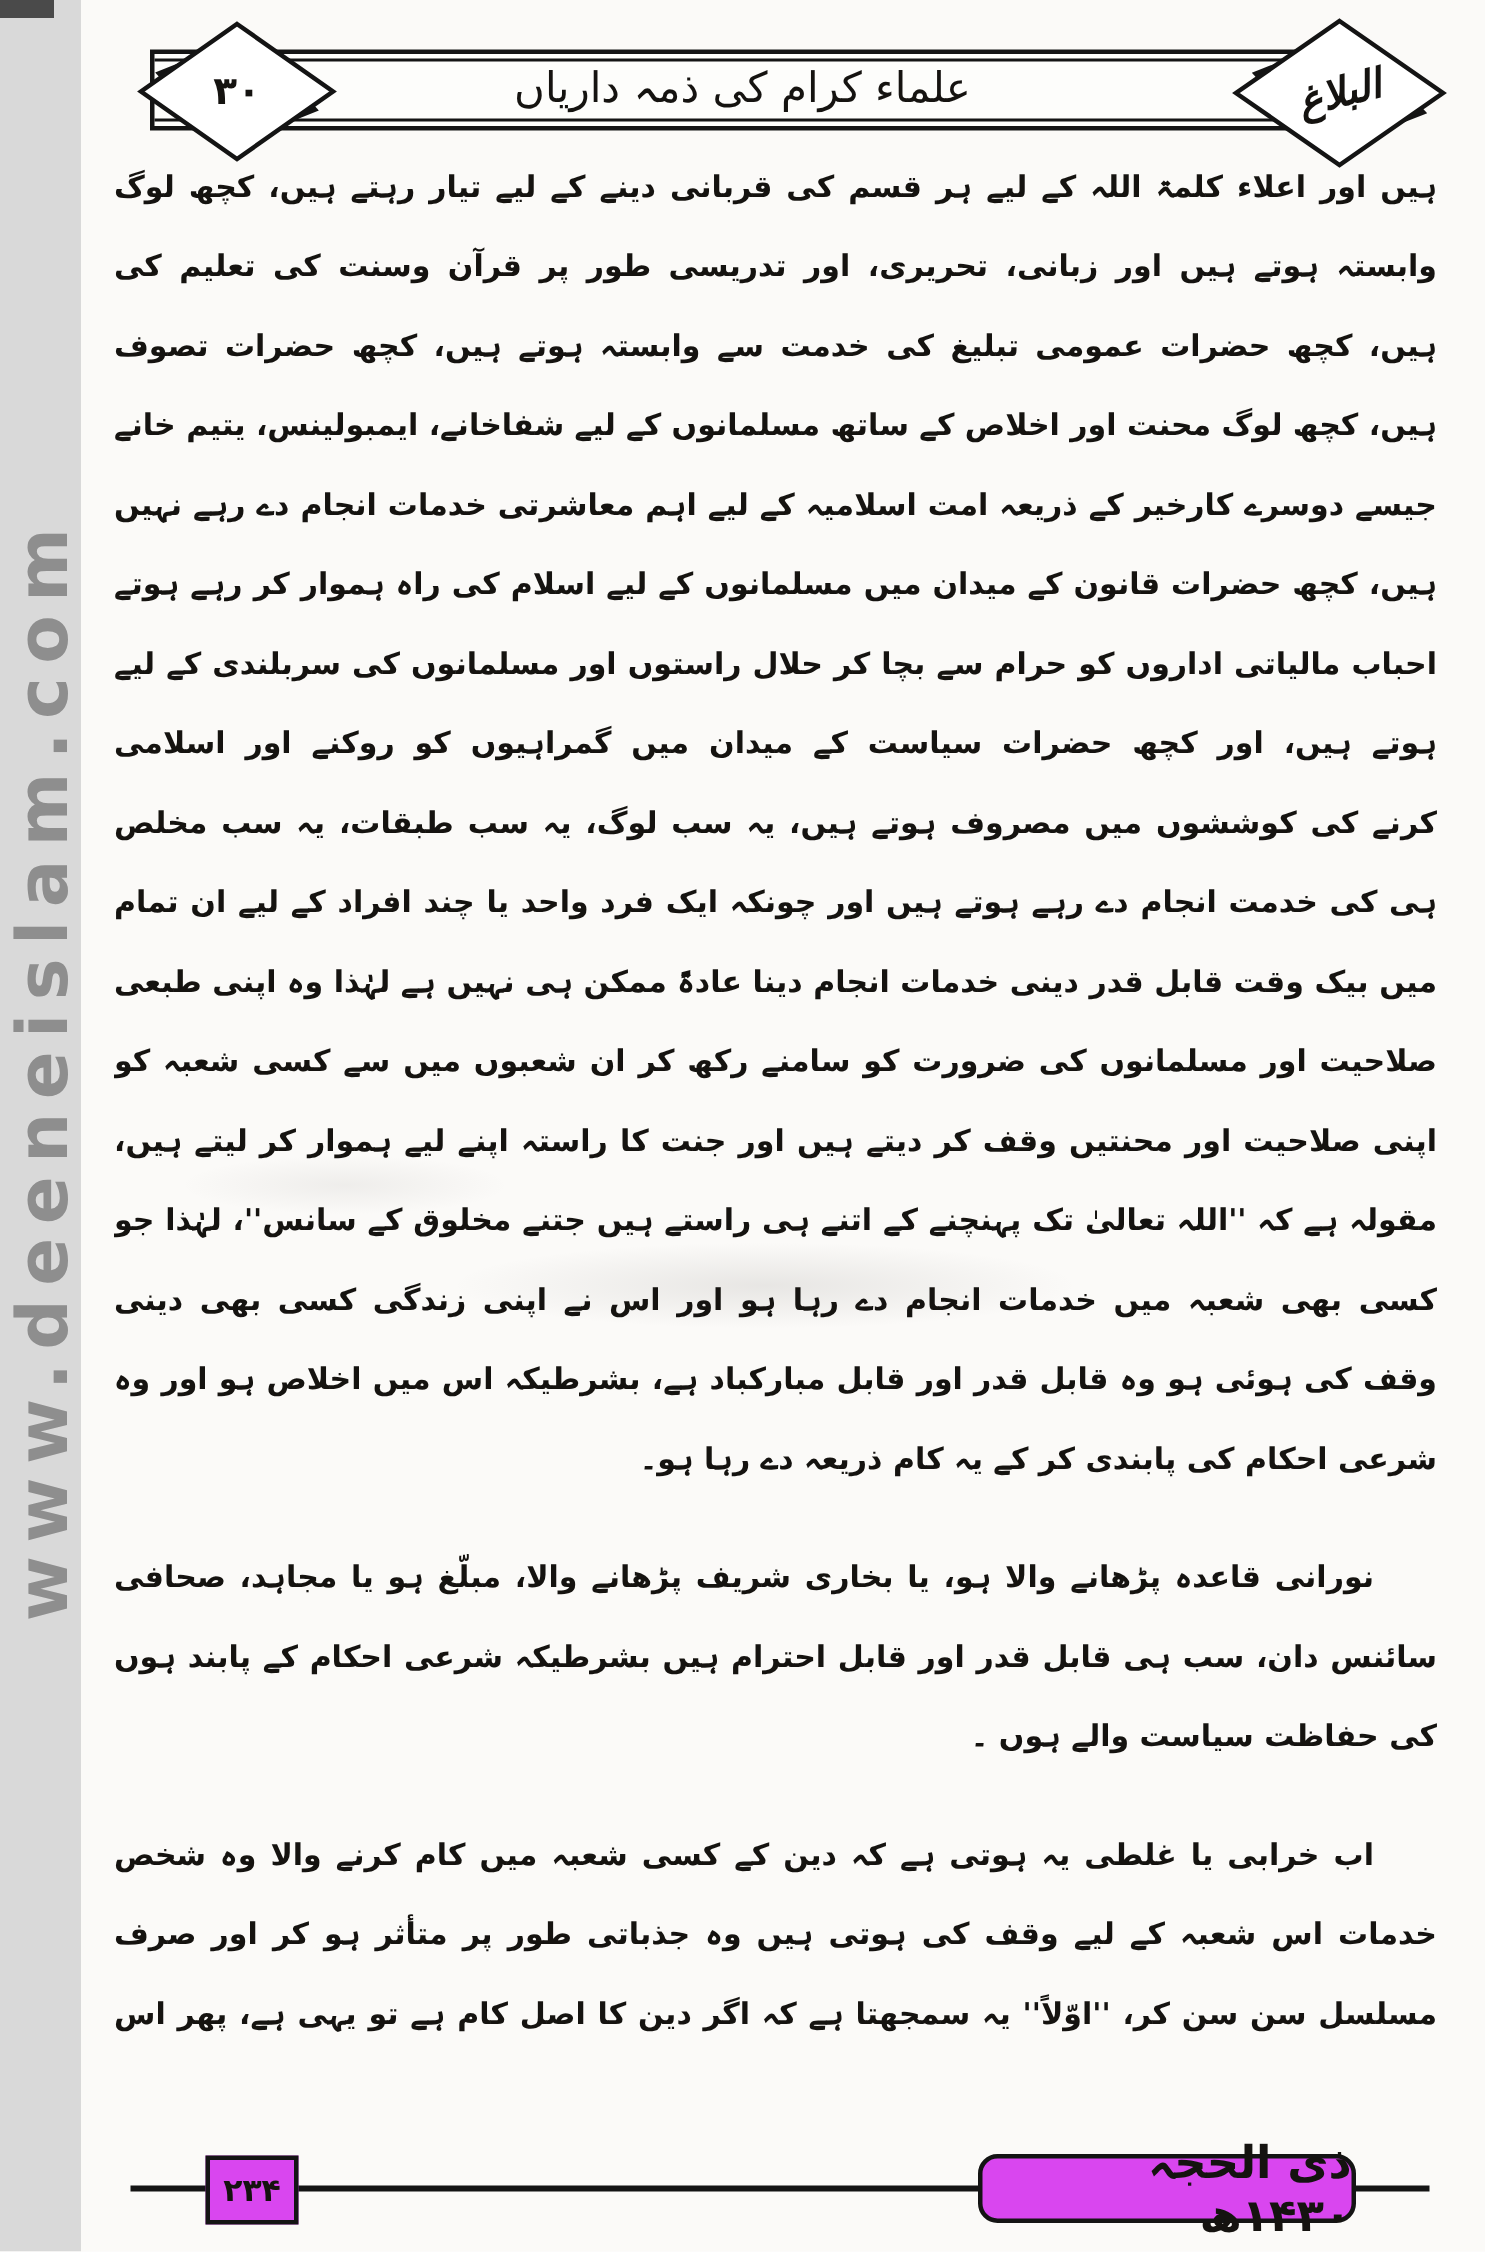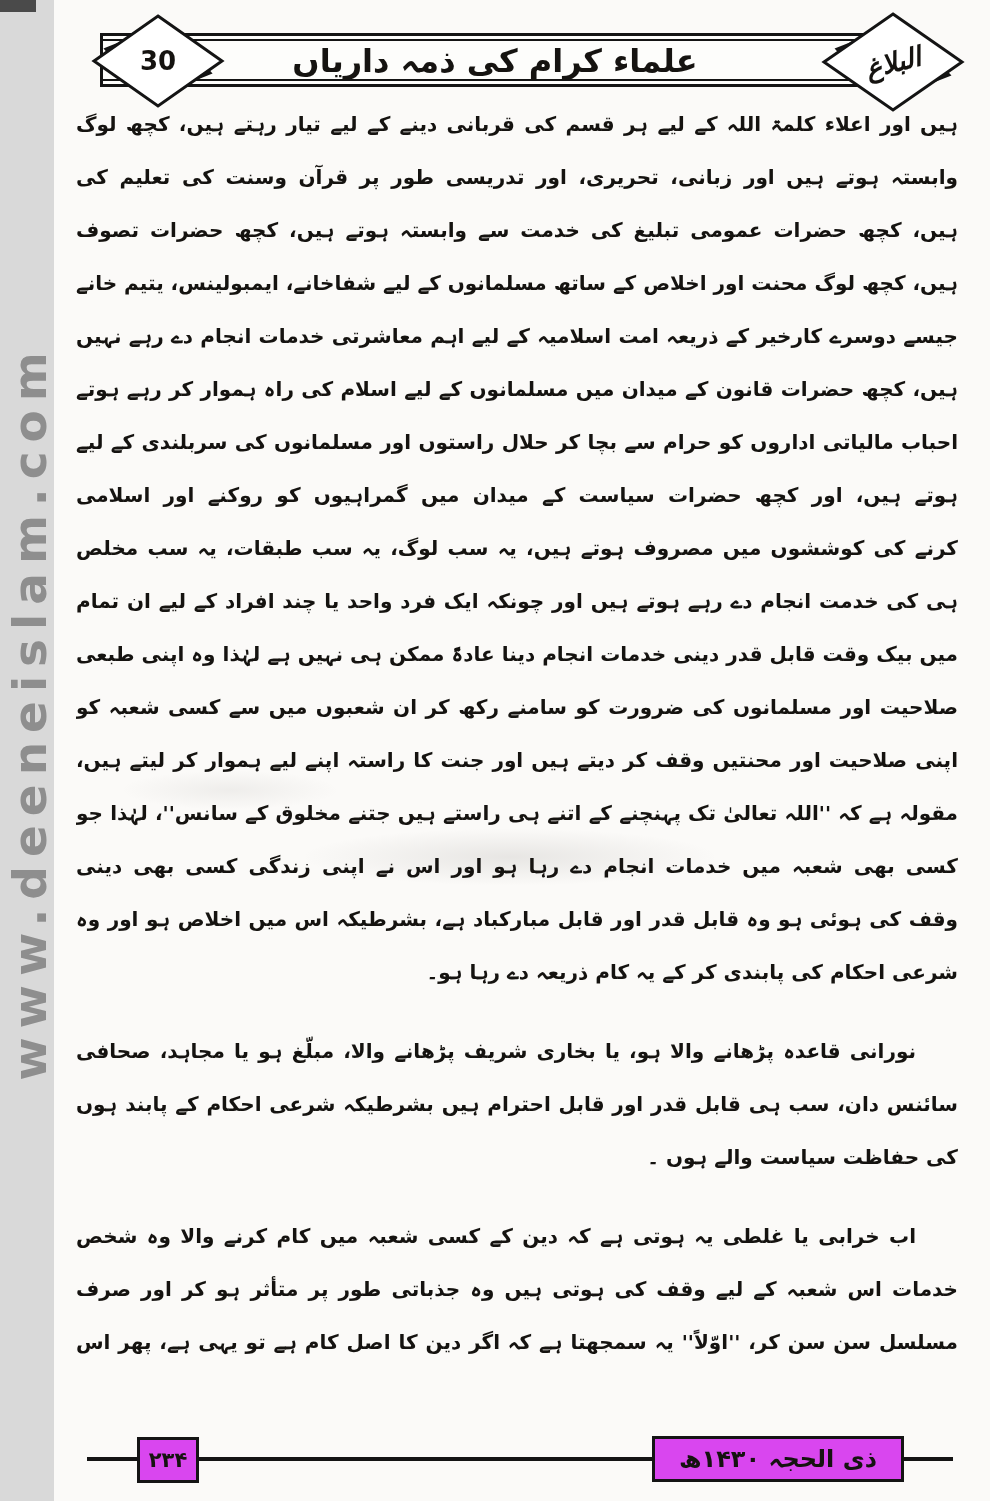--- a/index.html
+++ b/index.html
@@ -33,21 +33,21 @@
     position:absolute;left:100px;top:33px;width:792px;height:54px;
     border:3px solid #141414;background:#fdfdfb;box-sizing:border-box;
   }
   .header-bar-inner{
     position:absolute;left:0;right:0;top:3px;bottom:3px;
     border-top:2px solid #141414;border-bottom:2px solid #141414;
   }
   .header-title{
     position:absolute;left:0;right:0;top:42px;
     text-align:center;
-    font-size:32px;font-weight:bold;
+    font-size:28px;font-weight:normal;
     direction:rtl;
   }
   .emblem{position:absolute;}
   .emblem svg{display:block;}
   .emblem-label{
     position:absolute;left:0;top:0;width:100%;height:100%;
     display:flex;align-items:center;justify-content:center;
     font-weight:bold;direction:rtl;
   }
   .emblem-left{left:90px;top:14px;width:136px;height:94px;}
@@ -85,21 +85,21 @@
     position:absolute;left:87px;top:1457px;width:866px;height:4px;
     background:#141414;
   }
   .footer-box{
     position:absolute;
     background:#d946ef;border:3px solid #141414;box-sizing:border-box;
     display:flex;align-items:center;justify-content:center;
     direction:rtl;
   }
   .footer-page-box{left:137px;top:1437px;width:62px;height:46px;font-size:21px;font-weight:bold;}
-  .footer-date-box{left:652px;top:1436px;width:252px;height:46px;font-size:24px;font-weight:bold;}
+  .footer-date-box{left:652px;top:1436px;width:252px;height:46px;font-size:30px;font-weight:bold;border-radius:13px;}
 </style>
 </head>
 <body>
 
 <div class="page">
 
   <div class="wm-strip">
     <div class="wm-corner"></div>
   </div>
   <div class="wm-text">www.deeneislam.com</div>
@@ -107,21 +107,21 @@
   <div class="header-bar">
     <div class="header-bar-inner"></div>
   </div>
   <div class="header-title">علماء کرام کی ذمہ داریاں</div>
 
   <div class="emblem emblem-left">
     <svg width="136" height="94" viewBox="0 0 136 94">
       <polygon points="68,8 124,47 68,86 12,47" fill="#141414" transform="rotate(13 68 47)"></polygon>
       <polygon points="68,2 132,47 68,92 4,47" fill="#ffffff" stroke="#141414" stroke-width="3"></polygon>
     </svg>
-    <div class="emblem-label">30</div>
+    <div class="emblem-label">۳۰</div>
   </div>
 
   <div class="emblem emblem-right">
     <svg width="146" height="100" viewBox="0 0 146 100">
       <polygon points="73,9 133,50 73,91 13,50" fill="#141414" transform="rotate(13 73 50)"></polygon>
       <polygon points="73,2 142,50 73,98 4,50" fill="#ffffff" stroke="#141414" stroke-width="3"></polygon>
     </svg>
     <div class="emblem-label">البلاغ</div>
   </div>
 

